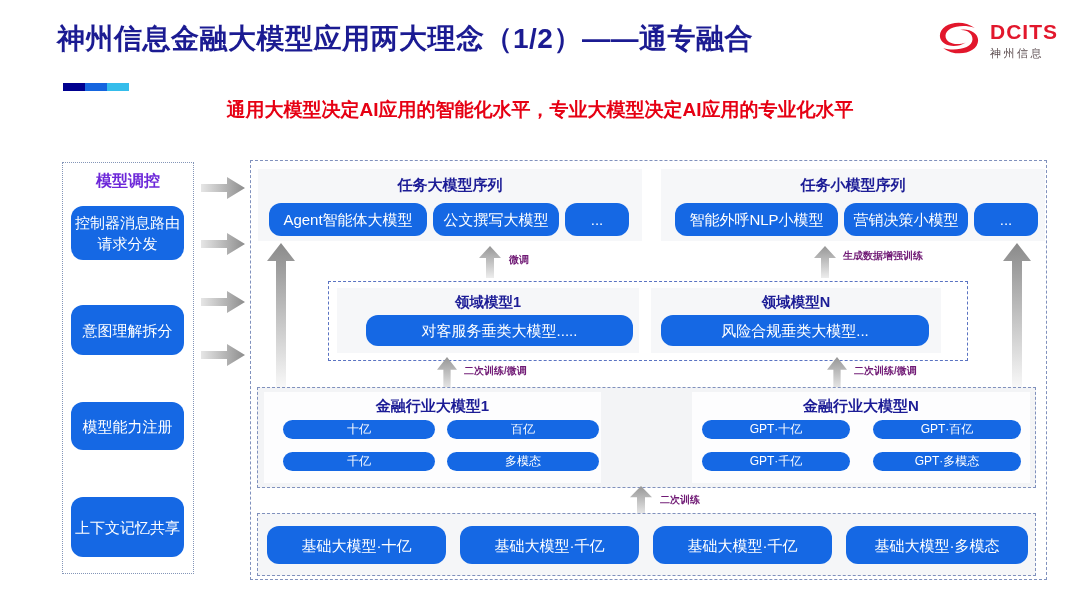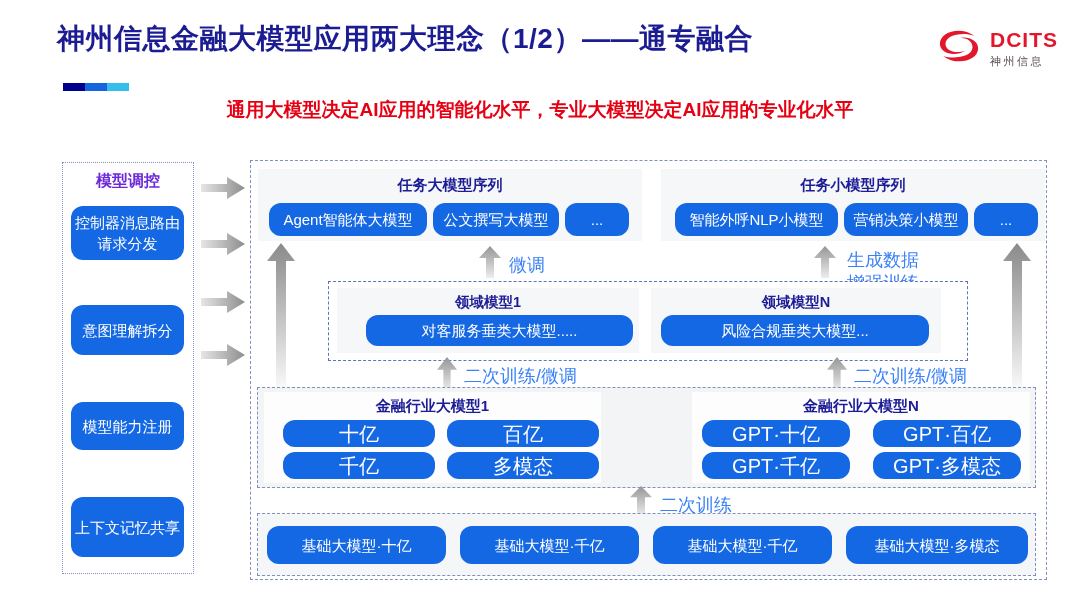--- a/index.html
+++ b/index.html
@@ -11,21 +11,21 @@
   }
   .abs { position:absolute; }
 
   
   #title { left:57px; top:20px; width:860px; font-size:28px; font-weight:bold; color:#1b1b92; letter-spacing:0.5px; }
   #accent-bar { left:63px; top:83px; height:8px; display:flex; }
   #accent-bar span { display:inline-block; width:22px; height:8px; }
   #subtitle { left:140px; top:97px; width:800px; text-align:center; font-size:19px; font-weight:bold; color:#e60013; }
 
   
-  #logo { left:933px; top:28px; width:135px; display:flex; align-items:flex-start; }
+  #logo { left:933px; top:20px; width:135px; display:flex; align-items:flex-start; }
   #logo .swoosh { width:52px; height:36px; }
   #logo .logo-text { margin-left:5px; }
   #logo .logo-name { font-size:21px; font-weight:bold; color:#e2172c; letter-spacing:1px; }
   #logo .logo-sub { font-size:11px; color:#5a4b4e; letter-spacing:2.5px; margin-top:2px; }
 
   
   #sidebar { left:62px; top:162px; width:132px; height:412px; border:1.5px dotted #8496b8; background:#fff; }
   #sidebar .side-title { padding-top:8px; text-align:center; font-size:16px; font-weight:bold; color:#6d28d9; }
   .blue-btn {
     background:#1568e4; color:#ffffff; display:flex; align-items:center; justify-content:center;
@@ -49,21 +49,21 @@
   #tl-panel { left:258px; top:169px; width:384px; height:72px; }
   #tr-panel { left:661px; top:169px; width:384px; height:72px; }
   #tl-panel .panel-title, #tr-panel .panel-title { padding-top:7px; font-size:15px; }
   #tl-btn-0 { left:269px; top:203px; width:158px; height:33px; }
   #tl-btn-1 { left:433px; top:203px; width:126px; height:33px; }
   #tl-btn-2 { left:565px; top:203px; width:64px;  height:33px; }
   #tr-btn-0 { left:675px; top:203px; width:163px; height:33px; }
   #tr-btn-1 { left:844px; top:203px; width:124px; height:33px; }
   #tr-btn-2 { left:974px; top:203px; width:64px;  height:33px; }
 
-  .gray-label { color:#3b82f6; font-size:18px; font-weight:400; }
+  .gray-label { color:#701a75; font-size:10px; font-weight:700; }
   #lbl-finetune { left:509px; top:253px; }
   #lbl-gendata  { left:840px; top:249px; width:86px; text-align:center; line-height:1.3; }
   #lbl-sec-left  { left:464px; top:364px; }
   #lbl-sec-right { left:854px; top:364px; }
   #lbl-sec-bottom{ left:660px; top:493px; }
 
   #up-finetune { left:479px; top:246px; width:22px; height:32px; }
   #up-gendata  { left:814px; top:246px; width:22px; height:32px; }
   #up-sec-left { left:437px; top:357px; width:20px; height:34px; }
   #up-sec-right{ left:827px; top:357px; width:20px; height:34px; }
@@ -78,21 +78,21 @@
   #dom-panel-1 { left:651px; top:288px; width:290px; height:65px; }
   #dom-panel-0 .panel-title, #dom-panel-1 .panel-title { padding-top:5px; font-size:14.5px; }
   #dom-btn-0 { left:366px; top:315px; width:267px; height:31px; }
   #dom-btn-1 { left:661px; top:315px; width:268px; height:31px; }
 
   
   #industry-box { left:257px; top:387px; width:779px; height:101px; border:1px dashed #8091bd; background:#f3f4f6; }
   #ind-panel-0 { left:264px; top:392px; width:337px; height:91px; background:#fdfdfe; }
   #ind-panel-1 { left:692px; top:392px; width:338px; height:91px; background:#fdfdfe; }
   #ind-panel-0 .panel-title, #ind-panel-1 .panel-title { padding-top:5px; font-size:15px; }
-  .ind-btn { height:27px; font-size:20px; }
+  .ind-btn { height:19px; font-size:12px; }
   #ind0-btn-0 { left:283px; top:420px; width:152px; }
   #ind0-btn-1 { left:447px; top:420px; width:152px; }
   #ind0-btn-2 { left:283px; top:452px; width:152px; }
   #ind0-btn-3 { left:447px; top:452px; width:152px; }
   #ind1-btn-0 { left:702px; top:420px; width:148px; }
   #ind1-btn-1 { left:873px; top:420px; width:148px; }
   #ind1-btn-2 { left:702px; top:452px; width:148px; }
   #ind1-btn-3 { left:873px; top:452px; width:148px; }
 
   

